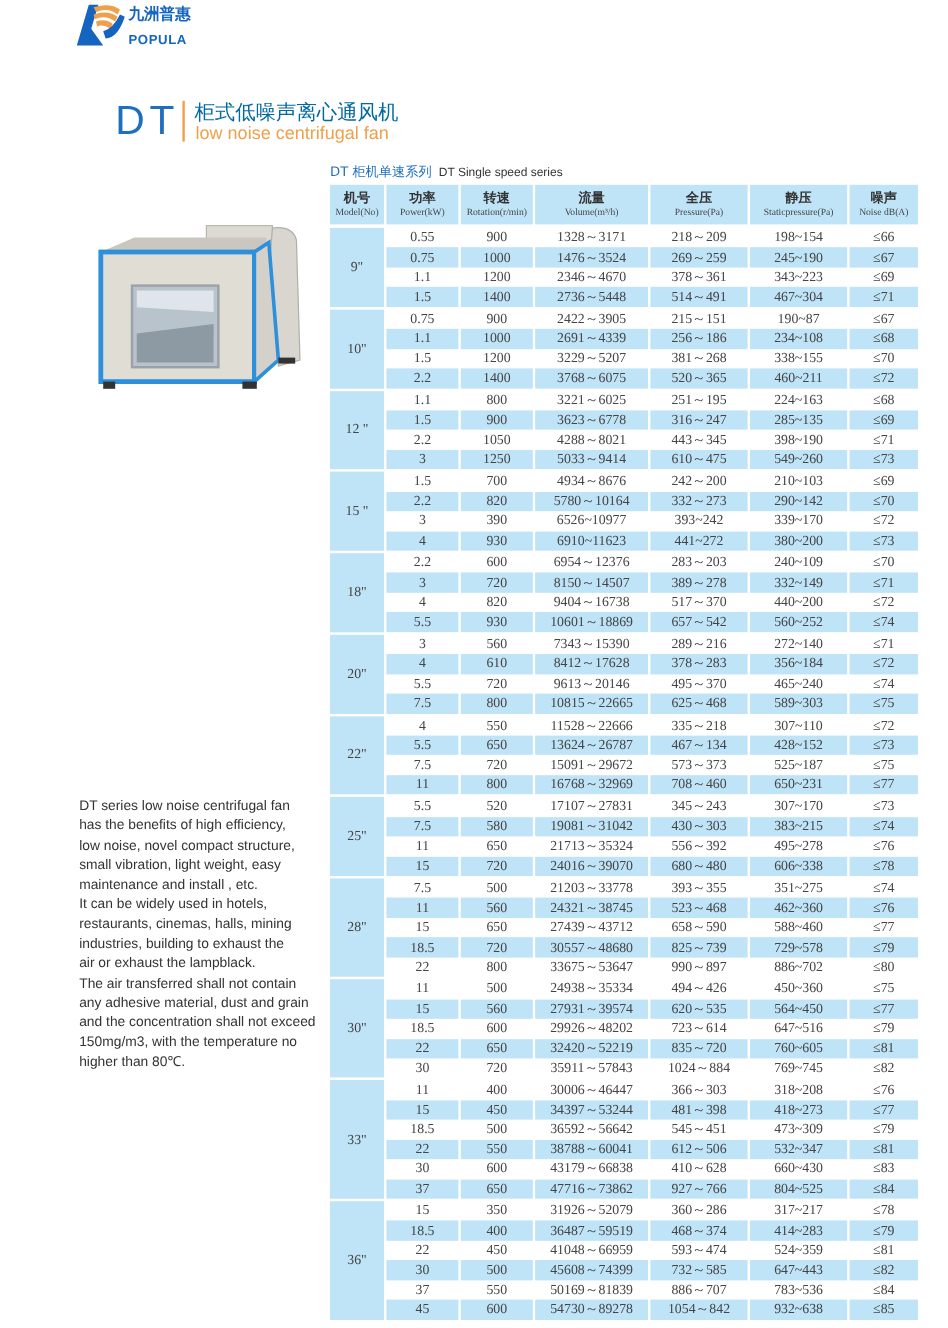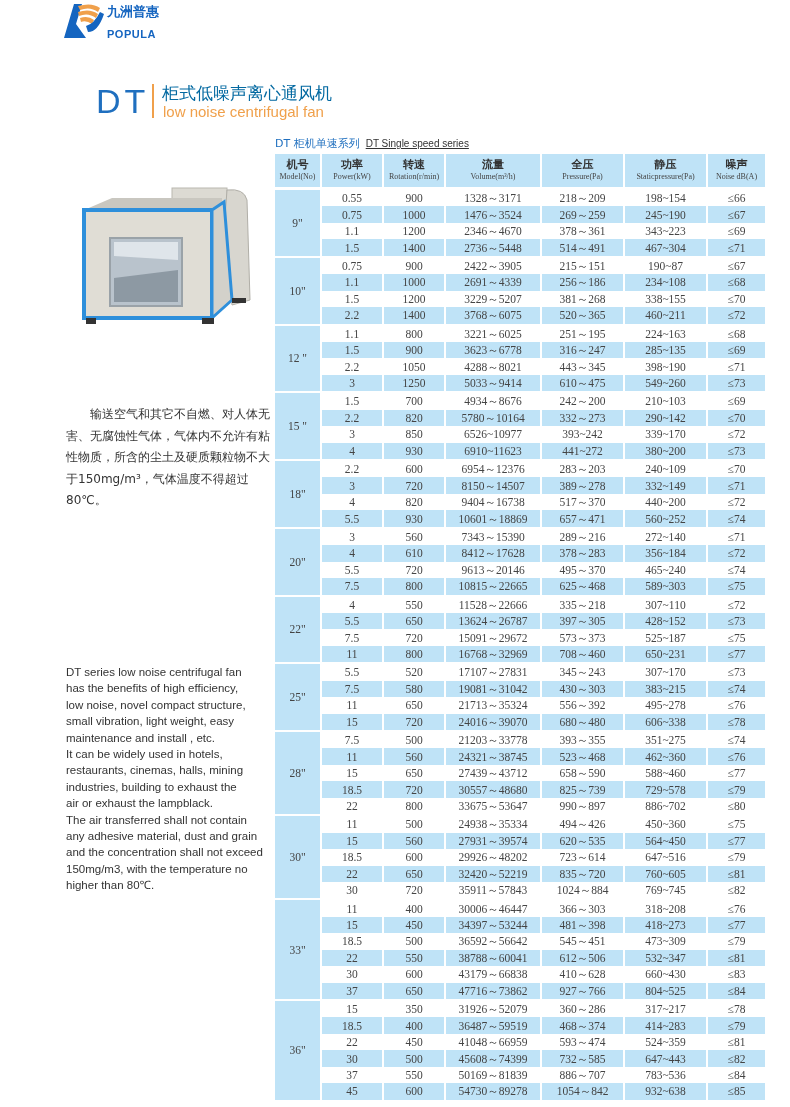--- a/index.html
+++ b/index.html
@@ -7,21 +7,21 @@
   .logo{position:absolute;left:60px;top:2px;width:120px;height:40px;}
   .logo svg{position:absolute;left:0;top:0;}
   .logo .cn{position:absolute;left:47px;top:1px;font-family:"DejaVu Sans",sans-serif;font-weight:bold;font-size:13px;color:#1565c0;letter-spacing:0px;}
   .logo .en{position:absolute;left:47px;top:26px;font-family:"Liberation Sans",sans-serif;font-weight:bold;font-size:11px;color:#1565c0;letter-spacing:0.5px;}
   .title-dt{position:absolute;left:96px;top:82px;font-family:"Liberation Sans",sans-serif;font-size:34px;color:#1f6fbf;letter-spacing:4px;}
   .title-bar{position:absolute;left:152px;top:84px;width:2px;height:34px;background:#f0a04b;}
   .title-cn{position:absolute;left:162px;top:82px;font-family:"DejaVu Sans",sans-serif;font-size:17px;color:#0369a1;}
   .title-en{position:absolute;left:163px;top:103px;font-family:"Liberation Sans",sans-serif;font-size:15px;color:#f0a04b;}
   .series{position:absolute;left:275px;top:136px;font-size:11px;}
   .series .cn{font-family:"DejaVu Sans",sans-serif;color:#1f6fbf;font-size:11px;}
-  .series .en{font-family:"Liberation Sans",sans-serif;color:#333;font-size:10px;margin-left:6px;text-decoration:underline;}
+  .series .en{font-family:"Liberation Sans",sans-serif;color:#333;font-size:10px;margin-left:6px;}
   .fan{position:absolute;left:72px;top:160px;width:190px;height:170px;}
   .desc-cn{position:absolute;left:66px;top:404px;width:210px;font-family:"DejaVu Sans",sans-serif;font-size:12px;line-height:21.5px;color:#333;}
   .desc-cn p{margin:0;text-indent:24px;}
   .desc-en{position:absolute;left:66px;top:664px;width:220px;font-family:"Liberation Sans",sans-serif;font-size:11.5px;line-height:16.4px;color:#333;}
   .desc-en p{margin:0;white-space:pre-line;}
   table.spec{position:absolute;left:273px;top:154px;border-collapse:separate;border-spacing:2px 0;font-size:12px;}
   table.spec th{background:#bfe3f7;height:33px;padding:0;font-weight:normal;text-align:center;vertical-align:middle;line-height:12px;}
   table.spec th .cn{display:block;font-family:"DejaVu Sans",sans-serif;font-weight:bold;font-size:11px;color:#333;}
   table.spec th .en{display:block;font-size:8px;color:#444;}
   table.spec td{height:16.45px;padding:0;text-align:center;vertical-align:middle;font-size:11.5px;color:#444;line-height:16px;}
@@ -64,21 +64,20 @@
     <rect x="38" y="78" width="72" height="68" fill="#b9c3cc" stroke="#9aa2a8" stroke-width="2"></rect>
     <polygon points="42,82 106,82 106,100 42,96" fill="#dfe5ea"></polygon>
     <polygon points="42,118 106,110 106,142 42,142" fill="#8d99a3"></polygon>
     <rect x="14" y="158" width="10" height="6" fill="#333"></rect>
     <rect x="130" y="158" width="12" height="6" fill="#333"></rect>
     <rect x="160" y="138" width="14" height="5" fill="#333"></rect>
   </svg>
 </div>
 
 <div class="desc-cn">
-  <p>输送空气和其它不自燃、对人体无害、无腐蚀性气体，气体内不允许有粘性物质，所含的尘土及硬质颗粒物不大于150mg/m³，气体温度不得超过80℃。</p>
 </div>
 
 <div class="desc-en">
   <p>DT series low noise centrifugal fan
 has the benefits of high efficiency,
 low noise, novel compact structure,
 small vibration, light weight, easy
 maintenance and install , etc.
 It can be widely used in hotels,
 restaurants, cinemas, halls, mining
@@ -248,21 +247,21 @@
       <tr class="alt">
         <td class="v">2.2</td>
         <td class="v">820</td>
         <td class="v">5780～10164</td>
         <td class="v">332～273</td>
         <td class="v">290~142</td>
         <td class="v">≤70</td>
       </tr>
       <tr>
         <td class="v">3</td>
-        <td class="v">850</td>
+        <td class="v">390</td>
         <td class="v">6526~10977</td>
         <td class="v">393~242</td>
         <td class="v">339~170</td>
         <td class="v">≤72</td>
       </tr>
       <tr class="alt">
         <td class="v">4</td>
         <td class="v">930</td>
         <td class="v">6910~11623</td>
         <td class="v">441~272</td>
@@ -291,21 +290,21 @@
         <td class="v">820</td>
         <td class="v">9404～16738</td>
         <td class="v">517～370</td>
         <td class="v">440~200</td>
         <td class="v">≤72</td>
       </tr>
       <tr class="alt">
         <td class="v">5.5</td>
         <td class="v">930</td>
         <td class="v">10601～18869</td>
-        <td class="v">657～471</td>
+        <td class="v">657～542</td>
         <td class="v">560~252</td>
         <td class="v">≤74</td>
       </tr>
       <tr class="grpstart">
         <td class="model" rowspan="4">20"</td>
         <td class="v">3</td>
         <td class="v">560</td>
         <td class="v">7343～15390</td>
         <td class="v">289～216</td>
         <td class="v">272~140</td>
@@ -341,21 +340,21 @@
         <td class="v">550</td>
         <td class="v">11528～22666</td>
         <td class="v">335～218</td>
         <td class="v">307~110</td>
         <td class="v">≤72</td>
       </tr>
       <tr class="alt">
         <td class="v">5.5</td>
         <td class="v">650</td>
         <td class="v">13624～26787</td>
-        <td class="v">397～305</td>
+        <td class="v">467～134</td>
         <td class="v">428~152</td>
         <td class="v">≤73</td>
       </tr>
       <tr>
         <td class="v">7.5</td>
         <td class="v">720</td>
         <td class="v">15091～29672</td>
         <td class="v">573～373</td>
         <td class="v">525~187</td>
         <td class="v">≤75</td>

